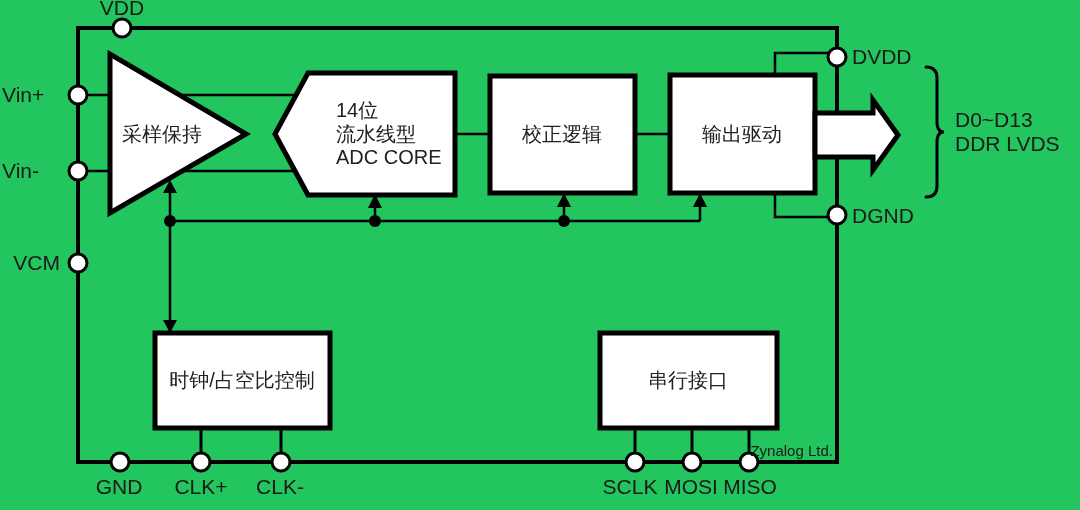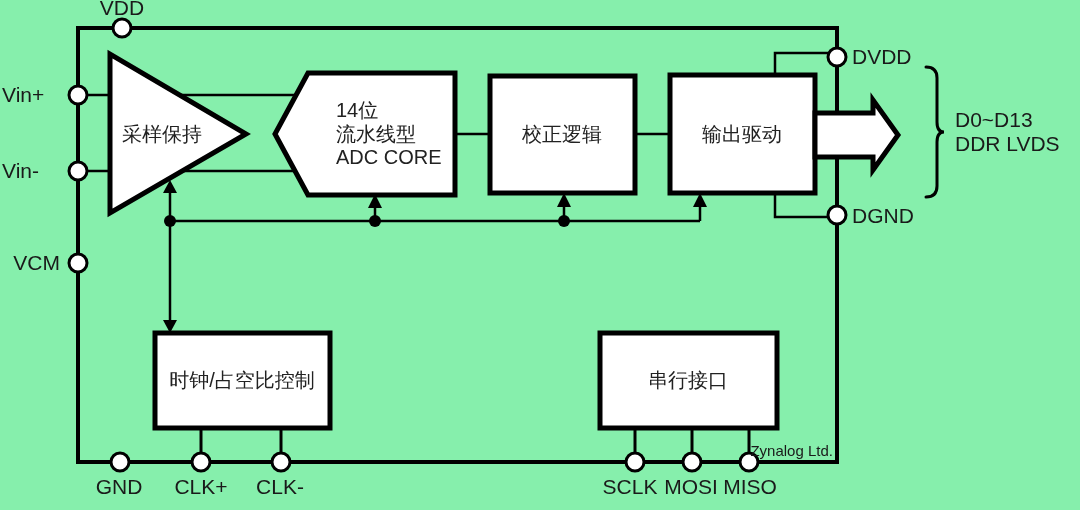--- a/index.html
+++ b/index.html
@@ -1,16 +1,16 @@
 <!DOCTYPE html>
 <html><head>
 <meta charset="utf-8">
 <style>
   html,body { margin:0; padding:0; background:#ffffff; }
-  .stage { width:1080px; height:510px; position:relative; background:#86efac; overflow:hidden; }
+  .stage { width:1080px; height:510px; position:relative; background:#22c55e; overflow:hidden; }
   svg { display:block; }
   text {
     font-family:"Liberation Sans","DejaVu Sans",sans-serif;
     fill:#1a1a1a;
   }
   .pin-lbl  { font-size:21px; font-weight:500; }
   .blk-lbl  { font-size:20px; font-weight:400; fill:#222222; }
   .bus-lbl  { font-size:21px; font-weight:500; }
   .tiny-lbl { font-size:15px; font-weight:500; }
   .ln   { stroke:#000; stroke-width:2.5; fill:none; }

